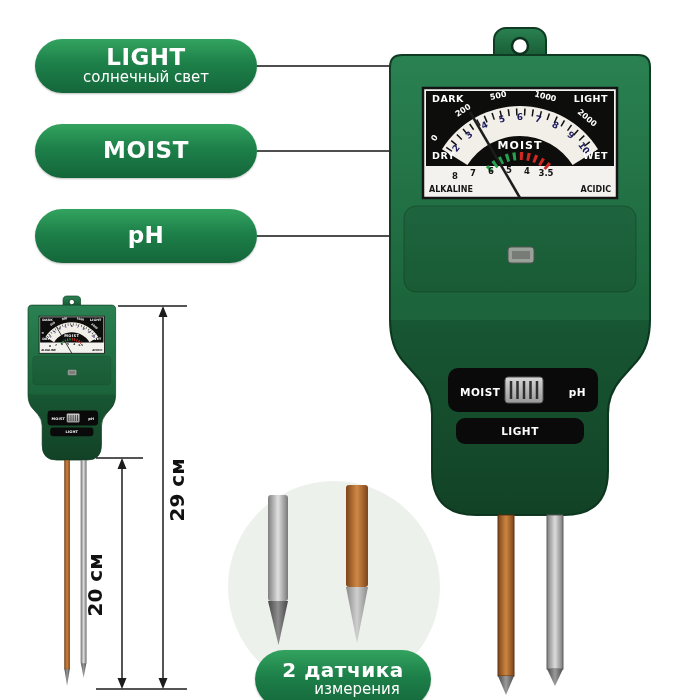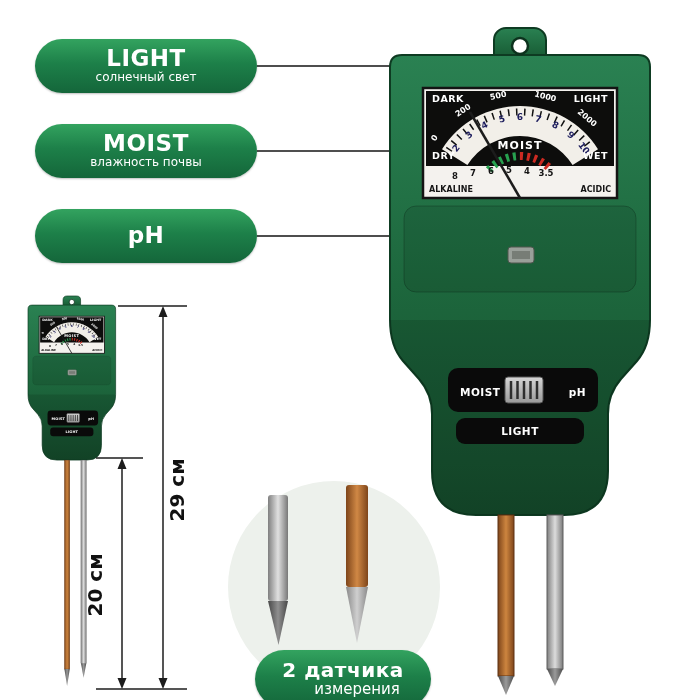--- a/index.html
+++ b/index.html
@@ -15,21 +15,21 @@
   .g-moist{fill:#ffffff;font-size:11px;font-weight:bold;letter-spacing:1px;}
   .g-ph{fill:#151515;font-size:8.5px;font-weight:bold;}
   .g-bot{fill:#151515;font-size:8px;font-weight:bold;}
   .sw-lbl{fill:#ffffff;font-size:10.5px;font-weight:bold;letter-spacing:.5px;}
   .dim-lbl{fill:#111111;font-size:20px;font-weight:bold;}
   .pill{position:absolute;left:35px;width:222px;height:54px;border-radius:27px;
         background:linear-gradient(180deg,#33a35f 0%,#1d8049 45%,#14663a 100%);
         color:#fff;display:flex;flex-direction:column;align-items:center;justify-content:center;
         text-align:center;box-shadow:0 1px 2px rgba(0,0,0,.25);}
   .pill .t{font-size:23px;font-weight:bold;line-height:1.02;letter-spacing:.5px;}
-  .pill .s{font-size:12px;line-height:1.15;}
+  .pill .s{font-size:15px;line-height:1.15;}
   .pill--1{top:39px;}
   .pill--2{top:124px;}
   .pill--3{top:209px;}
   .pill--inset{left:255px;top:650px;width:176px;height:58px;border-radius:31px;}
   .pill--inset .t{font-size:20px;}
   .pill--inset .s{font-size:15px;margin-left:28px;}
   .inset-circle{position:absolute;left:228px;top:481px;width:212px;height:212px;
                 border-radius:50%;background:#edf1ec;}
 </style>
 </head>
@@ -193,21 +193,20 @@
       <text transform="translate(102,585) rotate(-90)" class="dim-lbl">20 см</text>
     </g>
   </svg>
 
   <div class="pill pill--1">
     <span class="t">LIGHT</span>
     <span class="s">солнечный свет</span>
   </div>
   <div class="pill pill--2">
     <span class="t">MOIST</span>
-    <span class="s">влажность почвы</span>
   </div>
   <div class="pill pill--3">
     <span class="t">pH</span>
   </div>
 
   <div class="inset-circle">
     <svg width="212" height="212" viewBox="0 0 212 212">
       <defs>
         <linearGradient id="inSteelG" x1="0" y1="0" x2="1" y2="0">
           <stop offset="0" stop-color="#7f7f7f"></stop>

